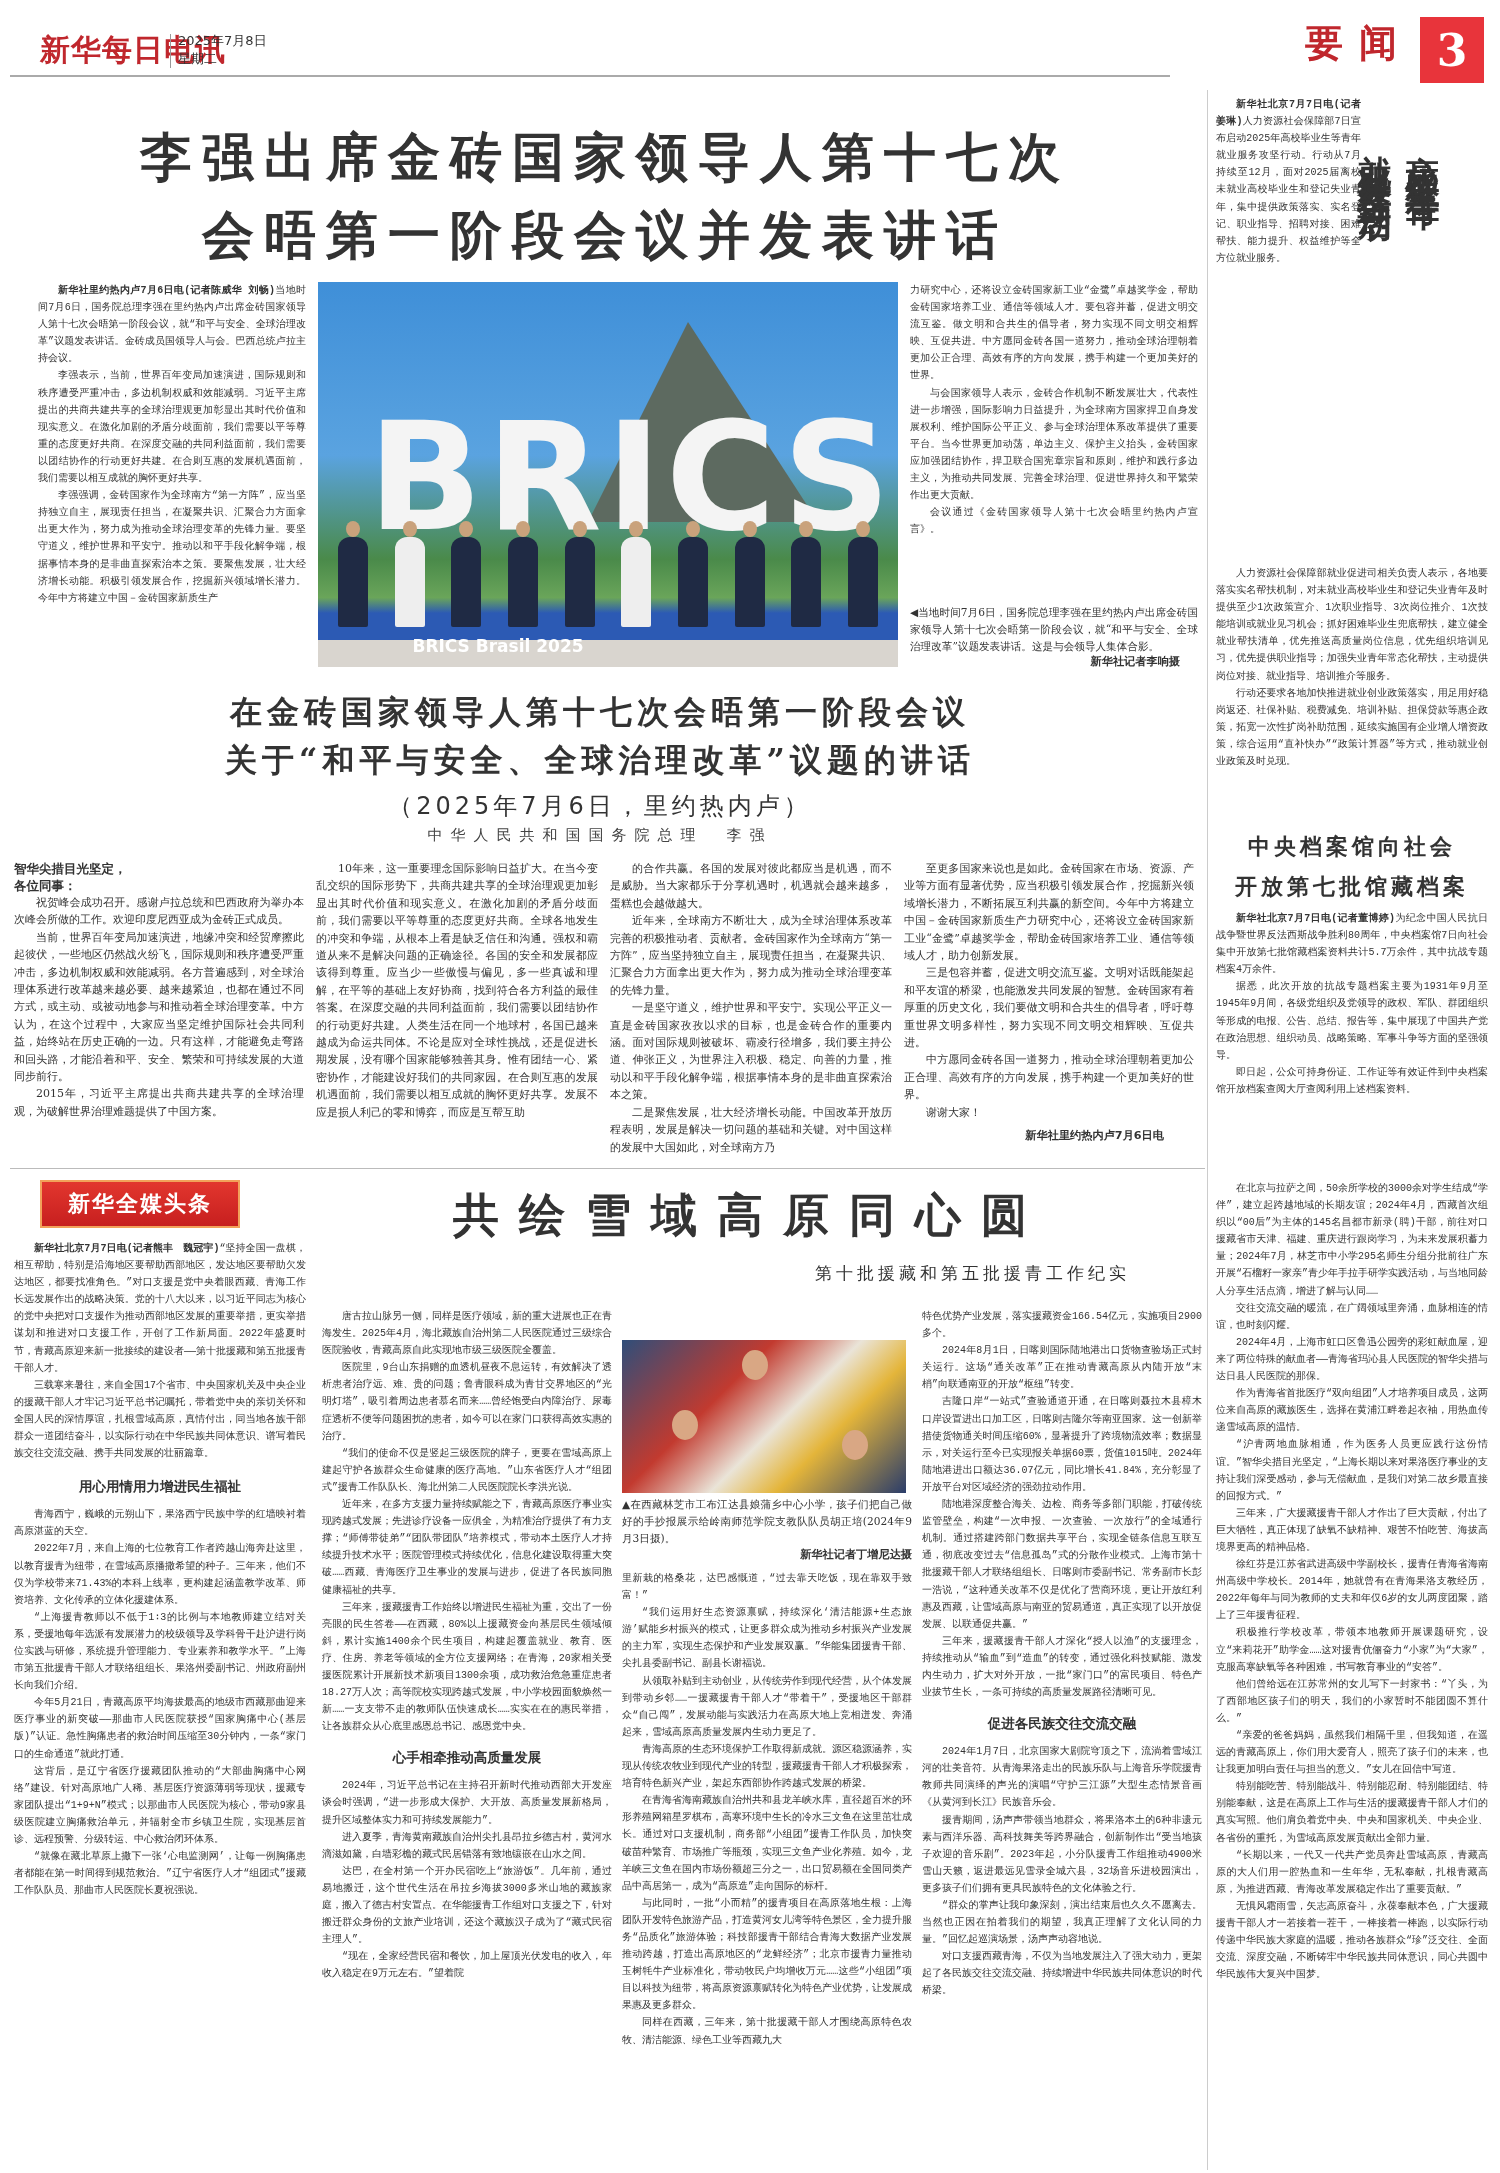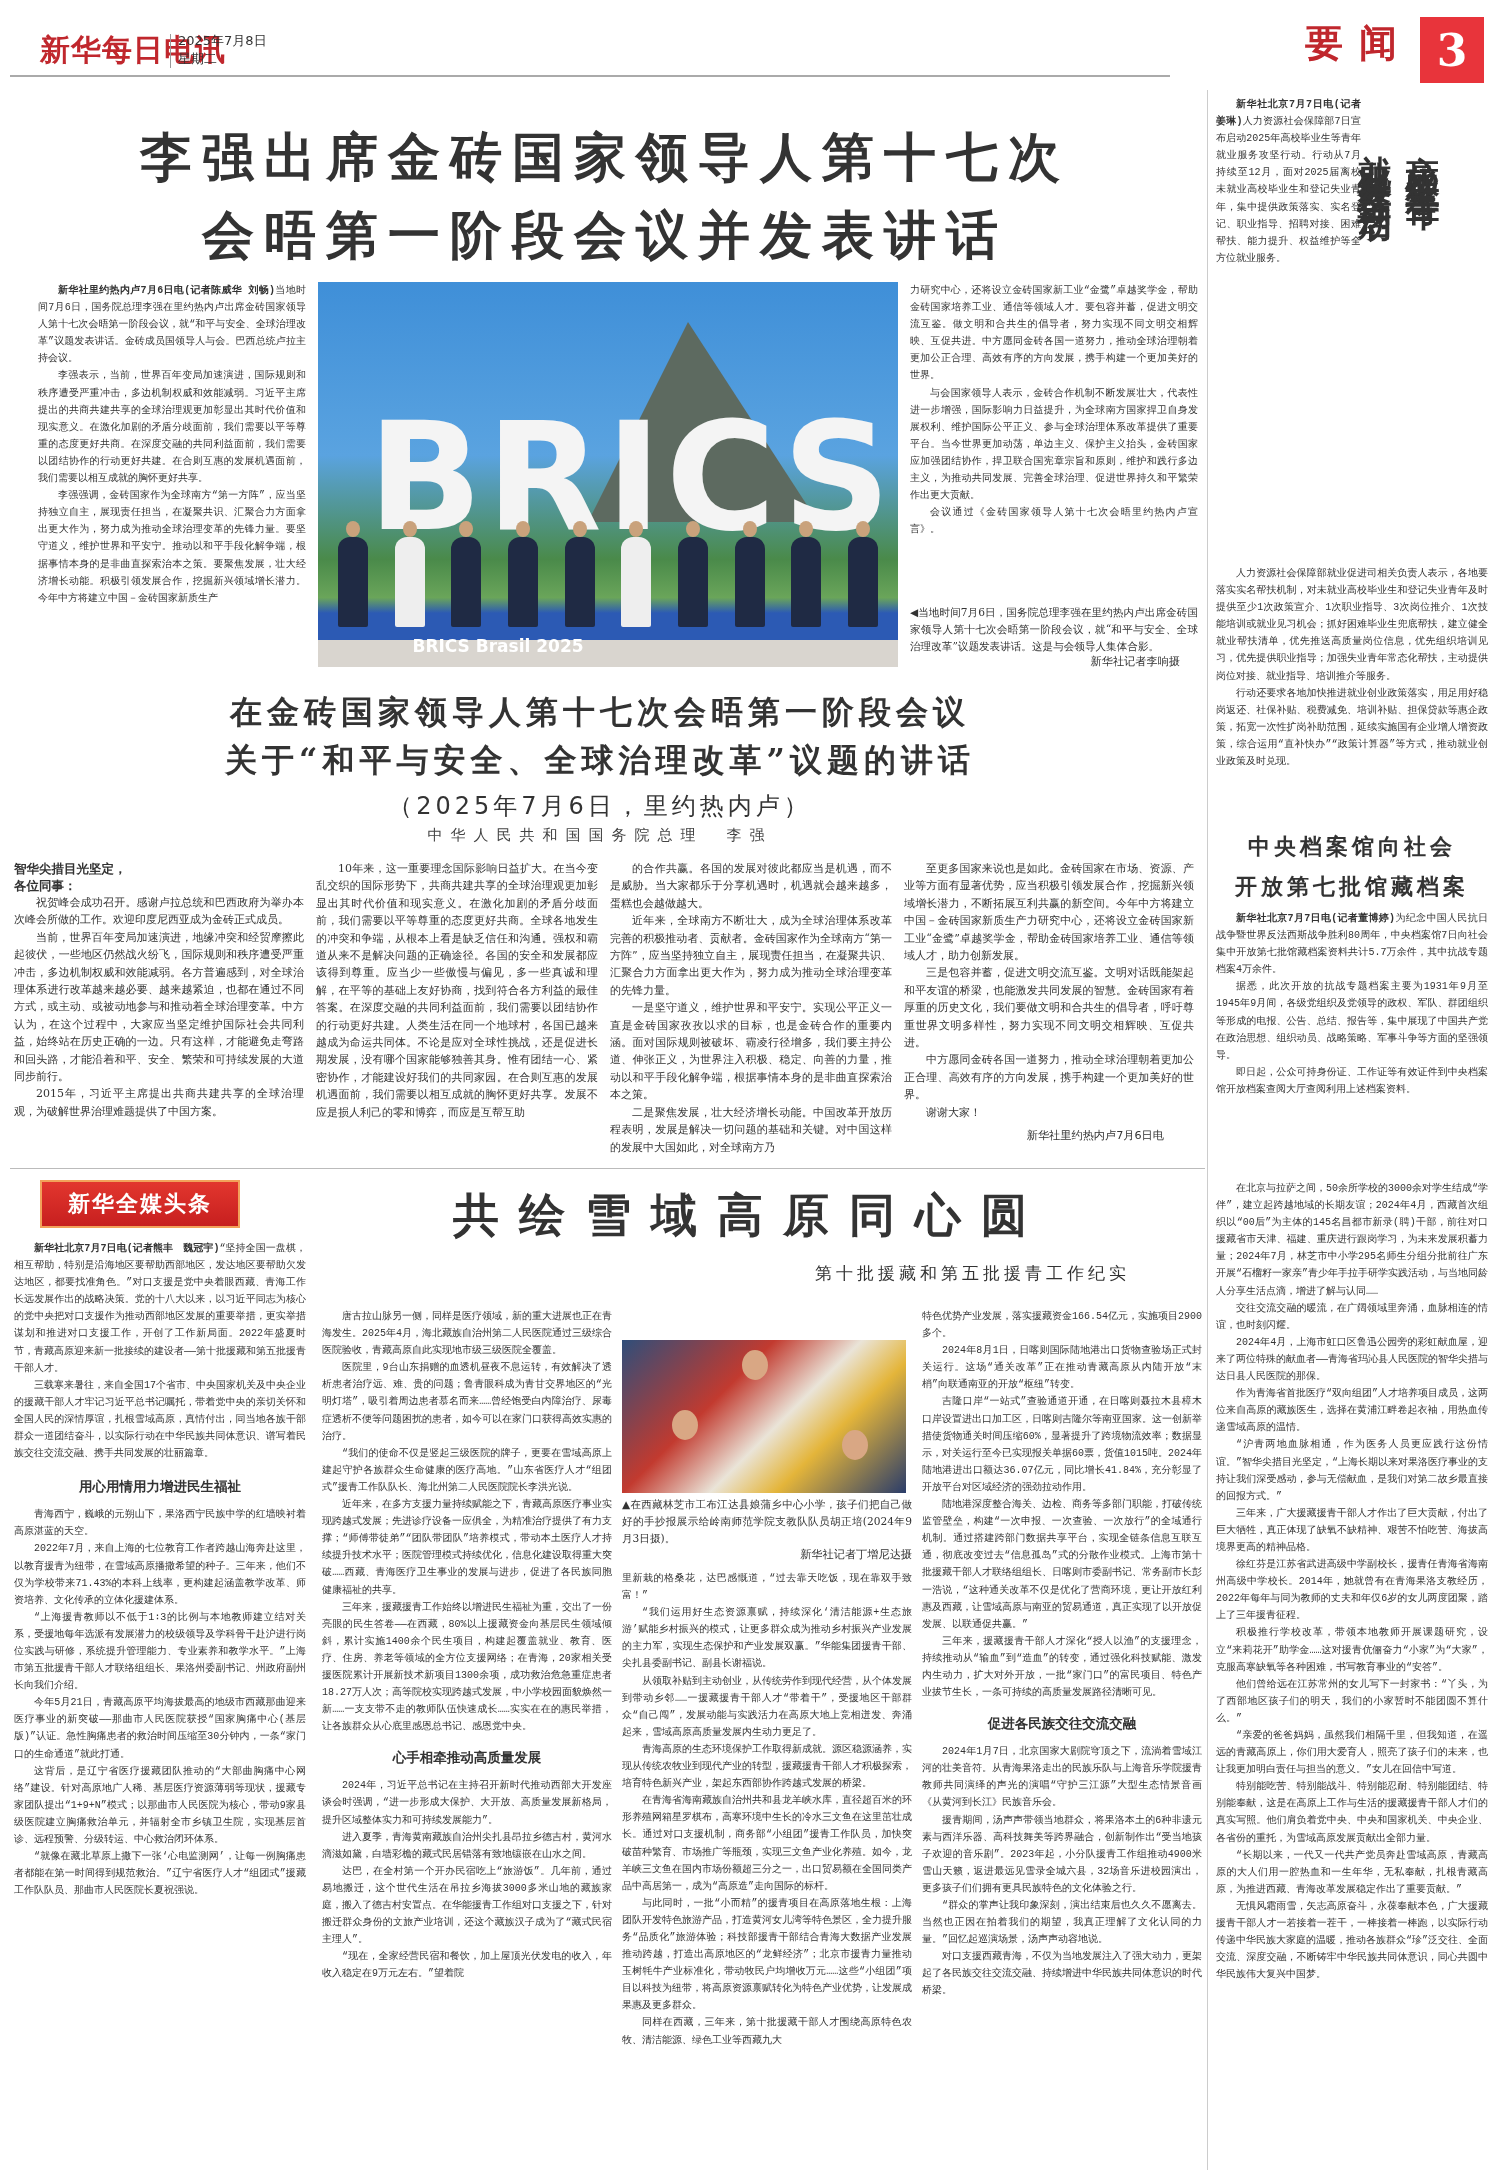--- a/index.html
+++ b/index.html
@@ -25,21 +25,21 @@
   .brics-photo { left: 318px; top: 282px; width: 580px; height: 385px; background: linear-gradient(180deg,#3f8fd8 0%,#5aa3e0 45%,#4a8a4a 72%,#6aa55a 82%,#2c5ab4 86%,#2c5ab4 93%,#d9d5cf 93%); }
   .mountain { position: absolute; left: 270px; top: 40px; width: 0; height: 0; border-left: 100px solid transparent; border-right: 130px solid transparent; border-bottom: 200px solid #5d6a60; }
   .brics-letters { position: absolute; left: 50px; top: 120px; font-family: "DejaVu Sans", sans-serif; font-weight: bold; font-size: 150px; color: #f4f4f4; letter-spacing: 4px; line-height: 1; }
   .brics-people { position: absolute; left: 20px; top: 255px; width: 540px; height: 90px; display: flex; justify-content: space-between; }
   .person { width: 30px; height: 90px; background: #1f2a44; border-radius: 12px 12px 2px 2px; position: relative; }
   .person::before { content: ""; position: absolute; left: 8px; top: -16px; width: 14px; height: 16px; background: #c9a27c; border-radius: 50%; }
   .person.white { background: #eee; }
   .banner-text { position: absolute; left: 0; top: 354px; width: 360px; text-align: center; color: #fff; font-family: "DejaVu Sans", sans-serif; font-weight: bold; font-size: 17px; }
 
   .caption { font-family: "DejaVu Serif", serif; font-size: 10.6px; line-height: 17px; color: #333; text-align: justify; }
-  .credit { font-family: "DejaVu Sans", sans-serif; font-weight: normal; font-size: 11.2px; text-align: right; color: #333; }
+  .credit { font-family: "DejaVu Sans", sans-serif; font-weight: bold; font-size: 11.2px; text-align: right; color: #333; }
 
   .vert-title { writing-mode: vertical-rl; font-size: 34px; font-weight: bold; color: #333; letter-spacing: 6px; line-height: 46px; }
 
   .h2 { left: 100px; top: 688px; width: 1000px; font-size: 32px; line-height: 48px; letter-spacing: 5px; }
   .h2-date { left: 100px; top: 790px; width: 1000px; font-size: 24px; text-align: center; letter-spacing: 4px; font-family: "DejaVu Sans", sans-serif; color: #333; }
   .h2-author { left: 100px; top: 826px; width: 1000px; font-size: 15px; text-align: center; letter-spacing: 8px; color: #444; }
 
   .col-rule { width: 1px; background: #ccc; }
   .hrule { height: 1px; background: #bbb; }
 

